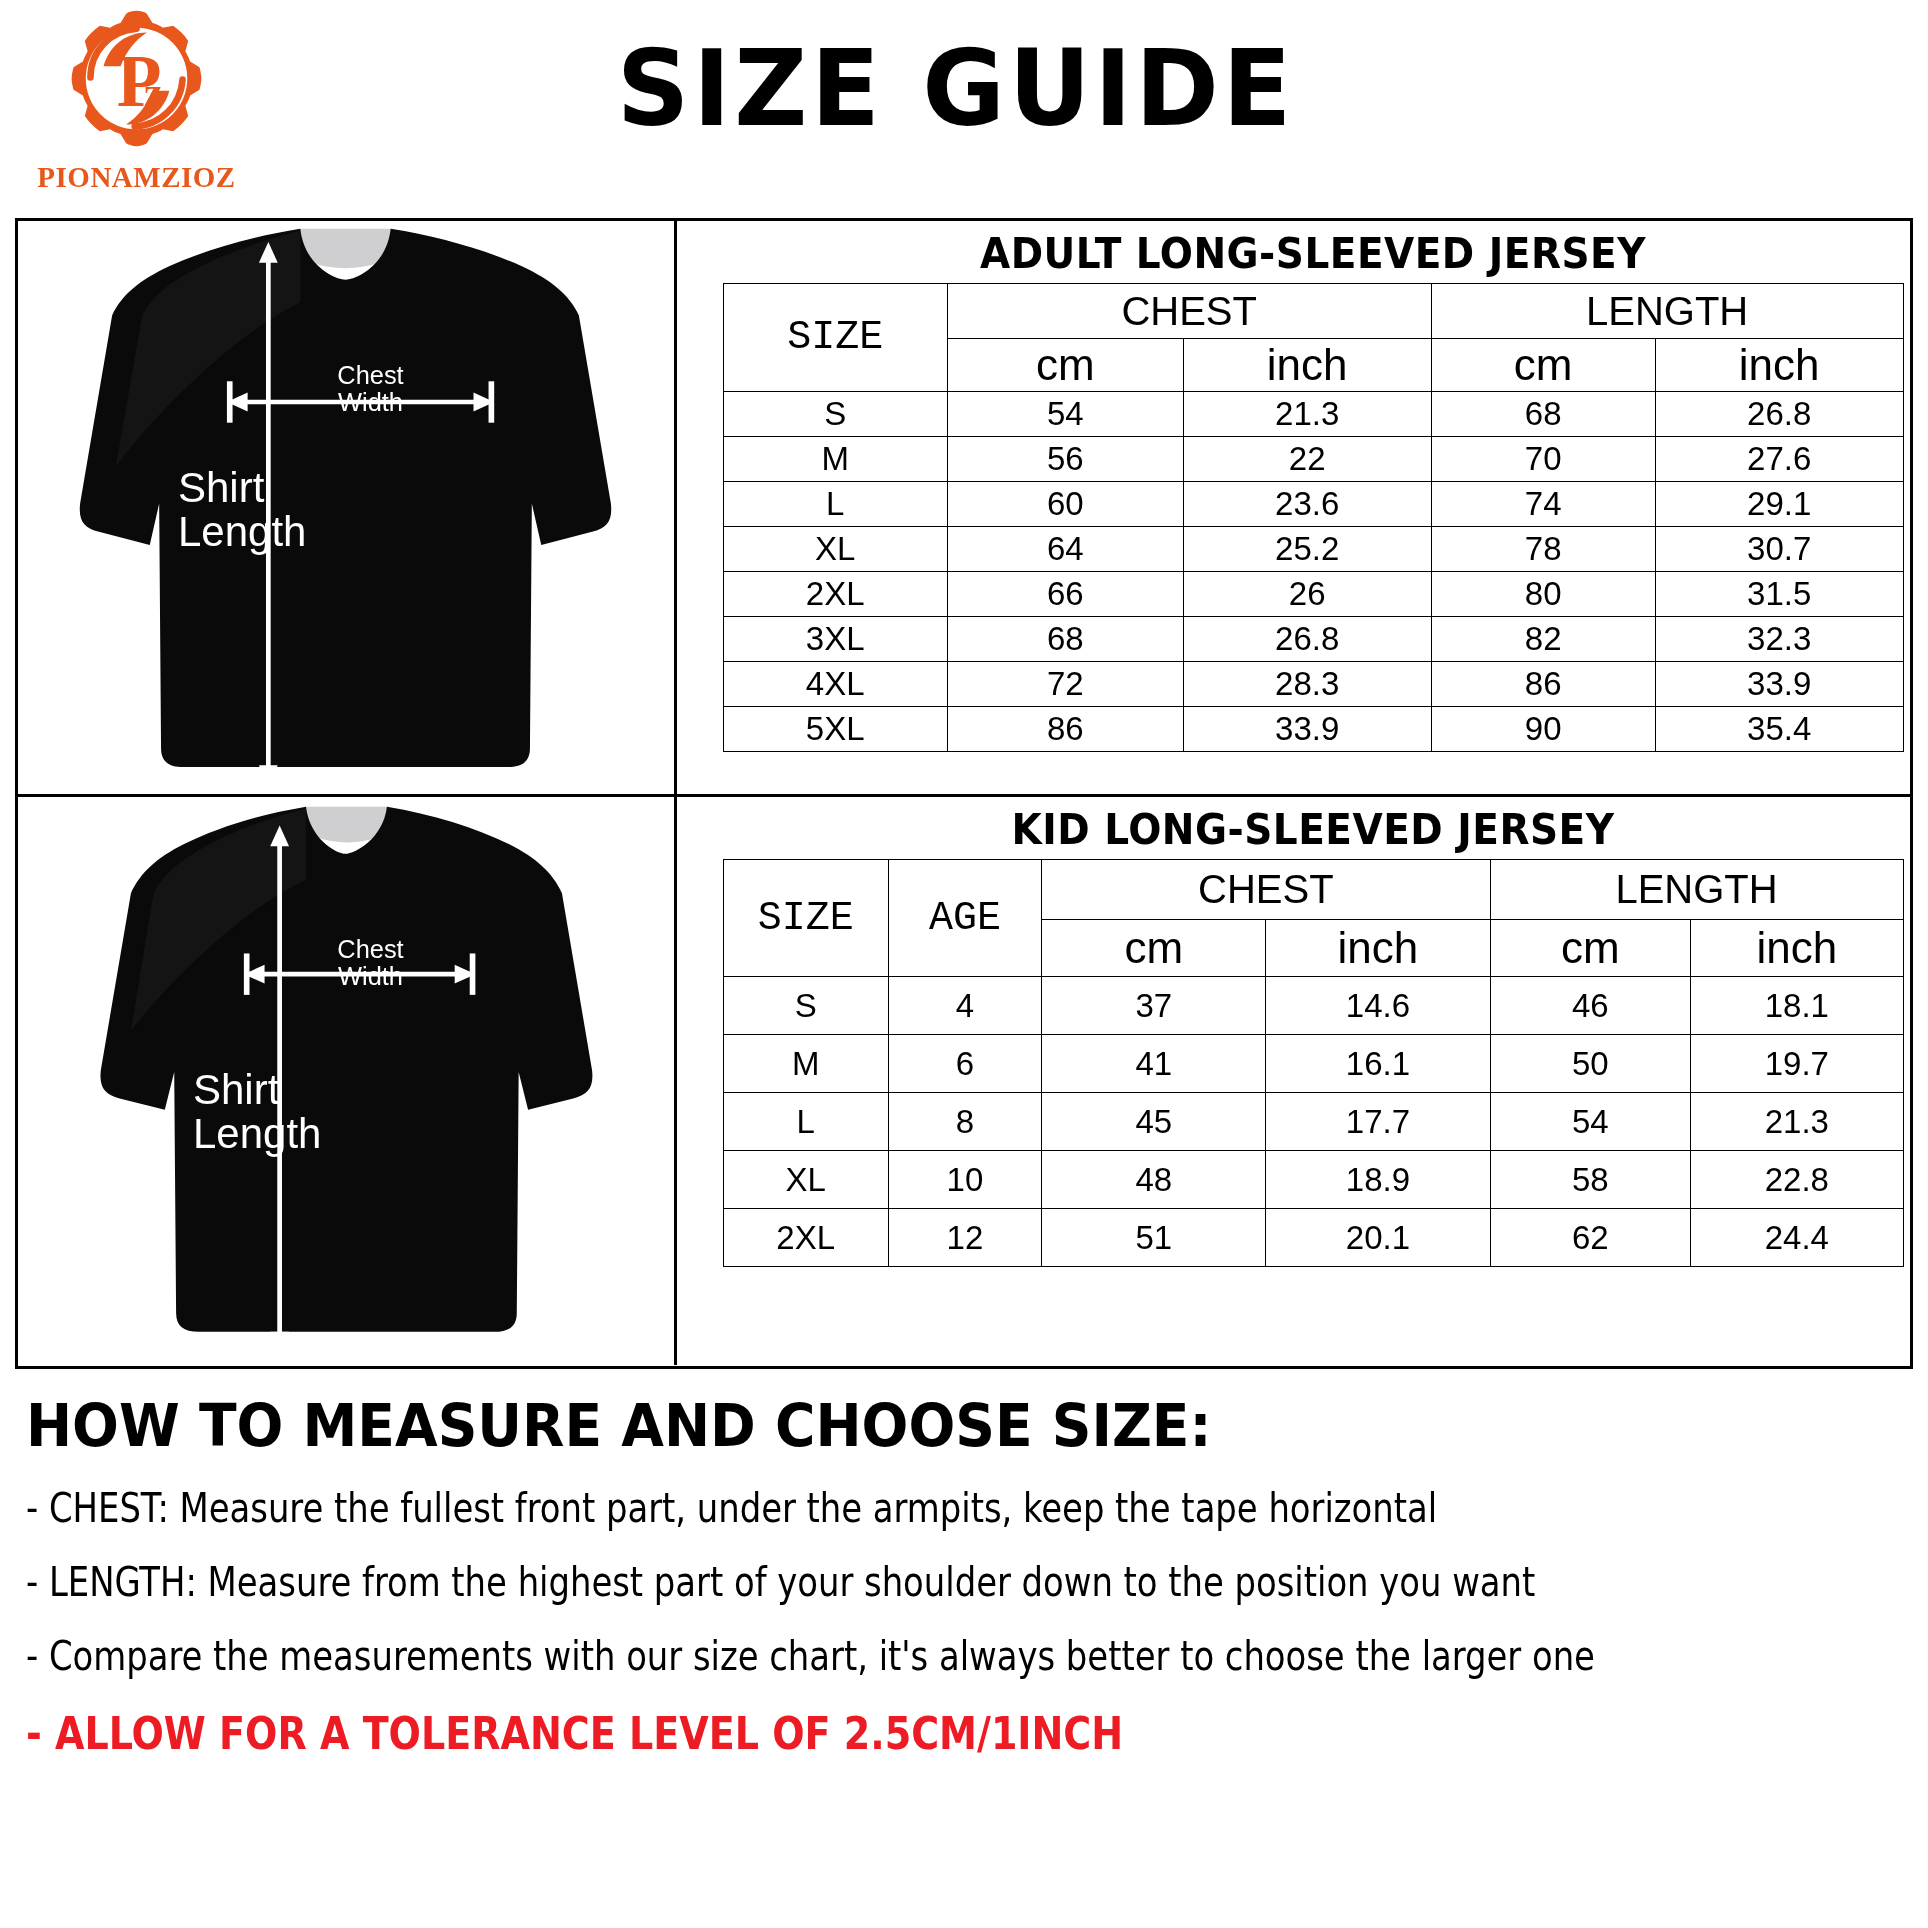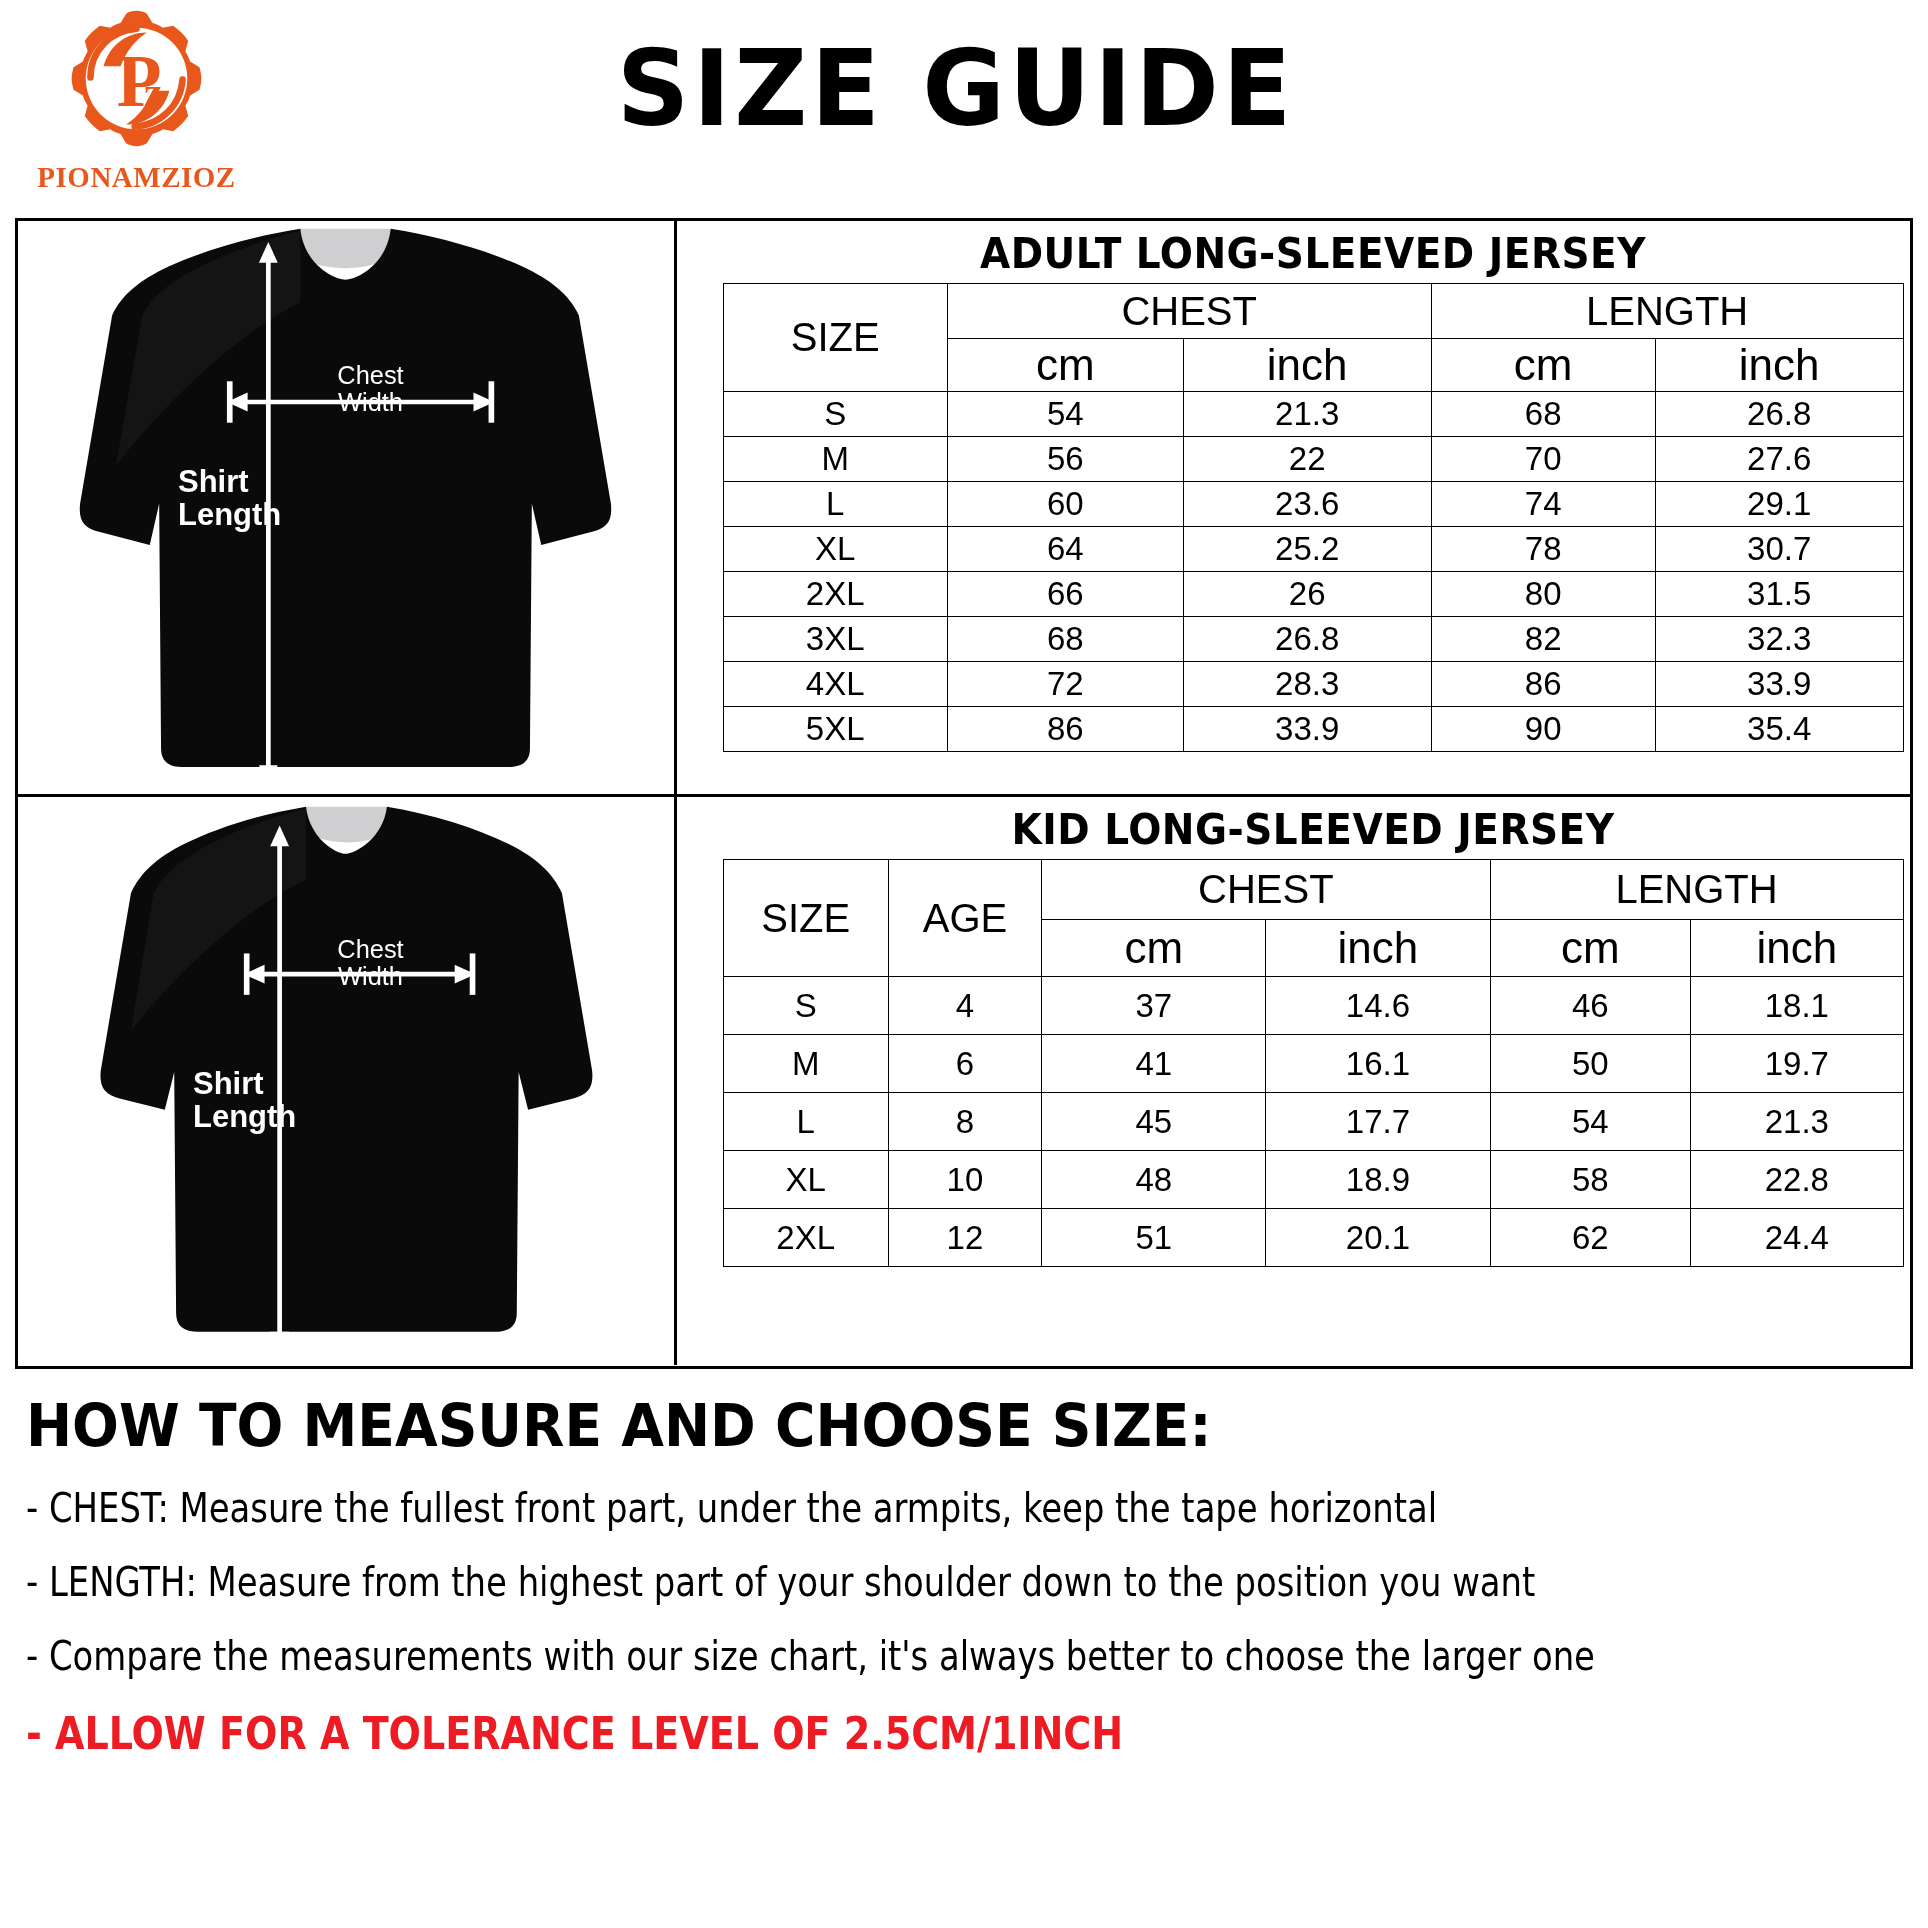--- a/index.html
+++ b/index.html
@@ -90,21 +90,21 @@
   
   .shirt-svg { position: absolute; left: 0; top: 0; }
   .shirt-label {
     position: absolute;
     color: #fff;
     font-family: "Liberation Sans", sans-serif;
     text-align: center;
     line-height: 1.05;
     font-size: 25.4px;
   }
-  .shirt-label.big { font-size: 31px; font-weight: bold; }
+  .shirt-label.big { font-size: 42px; }
 
   
   .tbl-title {
     text-align: center;
     font-family: "DejaVu Sans", sans-serif;
     font-weight: bold;
     font-size: 42px;
     letter-spacing: 0.5px;
     color: #000;
     padding: 7.5px 0 5.6px 0;
@@ -127,20 +127,21 @@
     height: 45px;
   }
   table.size th.grp {
     font-size: 40px;
     font-weight: normal;
     height: 55px;
   }
   table.size th.sz {
     font-size: 40px;
     font-weight: normal;
+    font-family: Liberation Mono, monospace;
   }
   table.size td.unit {
     font-size: 44px;
   }
 
   
   .howto {
     position: absolute;
     left: 26px; top: 1392px;
     width: 1893px;

